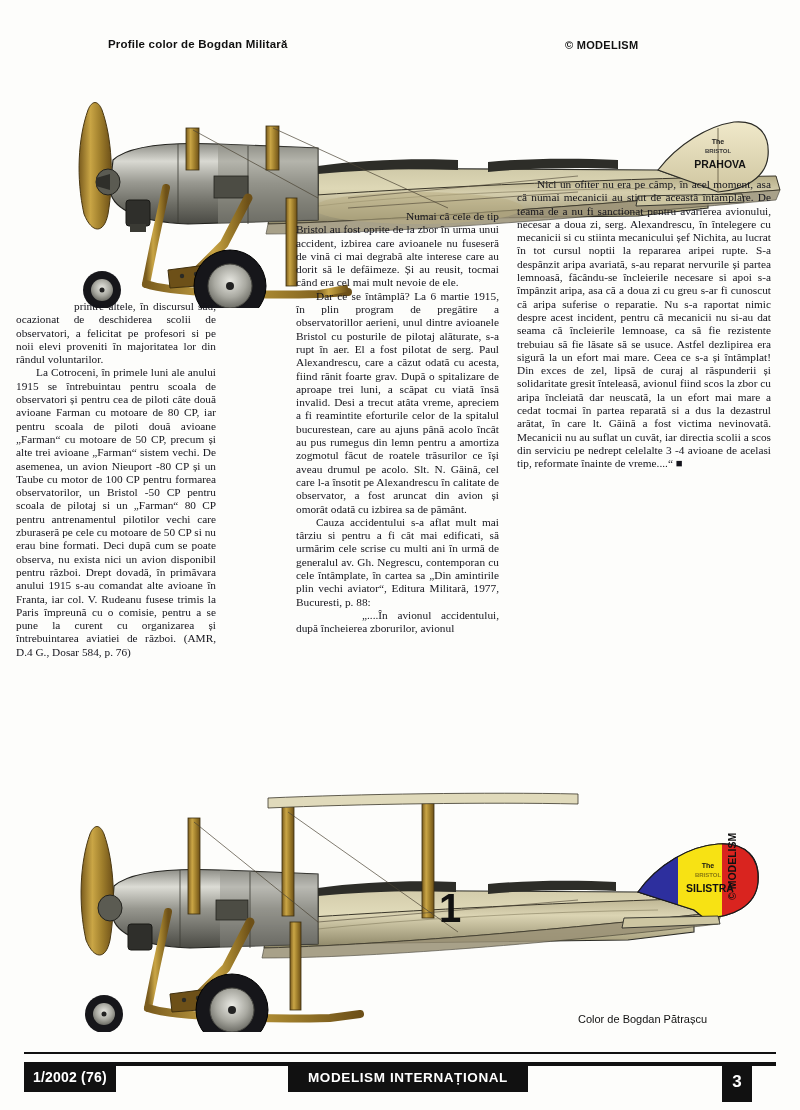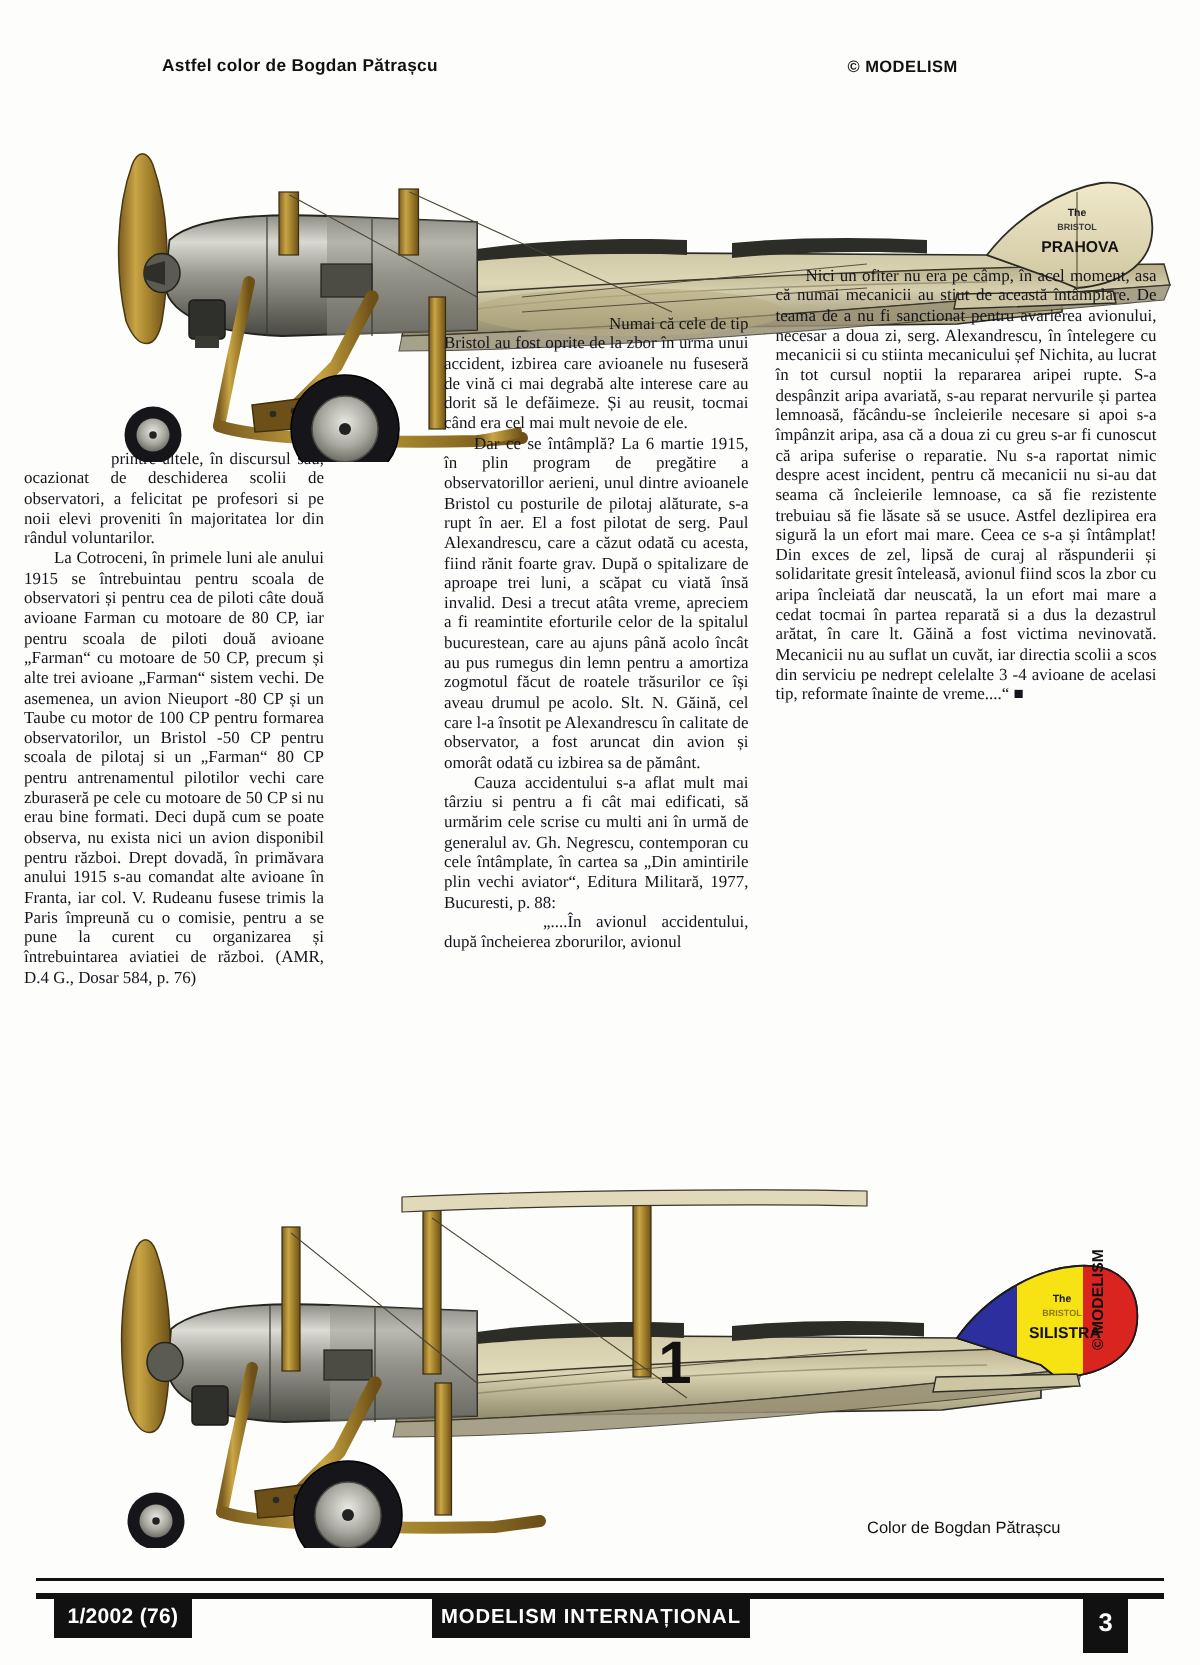--- a/index.html
+++ b/index.html
@@ -21,45 +21,45 @@
   .cols{position:absolute;left:0;top:0;width:800px;height:1110px;}
   .col{position:absolute;font-size:11.3px;line-height:13.3px;color:#14141c;
        text-align:justify;font-family:"Liberation Serif",serif;}
   .col p{margin:0;text-indent:20px;}
   #col1{left:16px;top:300px;width:200px;}
   #col2{left:296px;top:210px;width:203px;}
   #col3{left:517px;top:178px;width:254px;}
   
   .foot-rule{position:absolute;left:24px;top:1052px;width:752px;height:2px;background:#111;}
   .foot{position:absolute;left:24px;top:1062px;width:752px;height:30px;}
-  .foot-issue{position:absolute;left:12px;top:0;height:30px;background:#111;color:#fff;
+  .foot-issue{position:absolute;left:0;top:0;height:30px;background:#111;color:#fff;
      font-family:"Liberation Sans",sans-serif;font-weight:bold;font-size:14px;
      display:flex;align-items:center;padding:0 9px;letter-spacing:.2px;}
   .foot-title{position:absolute;left:264px;top:0;height:30px;background:#111;color:#fff;
      font-family:"Liberation Sans",sans-serif;font-weight:bold;font-size:13.5px;
-     display:flex;align-items:center;padding:0 6px;letter-spacing:.6px;}
+     display:flex;align-items:center;padding:0 20px;letter-spacing:.6px;}
   .foot-bar{position:absolute;left:24px;top:1062px;width:752px;height:4px;background:#111;}
   .foot-page{position:absolute;left:722px;top:1062px;width:30px;height:40px;background:#111;
      color:#fff;font-family:"Liberation Sans",sans-serif;font-weight:bold;font-size:17px;
      display:flex;align-items:center;justify-content:center;}
   
   .cap-bottom{position:absolute;left:578px;top:1013px;font-family:"Liberation Sans",sans-serif;
      font-weight:normal;font-size:11px;color:#111;}
   .cap-rot{position:absolute;left:726px;top:900px;font-family:"Liberation Sans",sans-serif;
      font-weight:bold;font-size:10.5px;color:#111;
      transform:rotate(-90deg);transform-origin:left top;white-space:nowrap;}
   .wing-num{font-family:"Liberation Sans",sans-serif;font-weight:bold;}
 </style>
 </head>
 <body>
 
 <div class="page">
 
   <div class="hdr">
-    <div class="hdr-left">Astfel color de Bogdan Pătrașcu</div>
+    <div class="hdr-left">Profile color de Bogdan Militară</div>
     <div class="hdr-right">© MODELISM</div>
   </div>
 
   <div class="art" style="left:18px;top:48px;width:770px;height:260px;">
     <svg width="770" height="260" viewBox="0 0 770 260">
       <defs>
         <linearGradient id="fusTopG" x1="0" y1="0" x2="0" y2="1">
           <stop offset="0%" stop-color="#8d8d86"></stop>
             <stop offset="22%" stop-color="#d9d9d2"></stop>
           <stop offset="48%" stop-color="#9a9a92"></stop>

